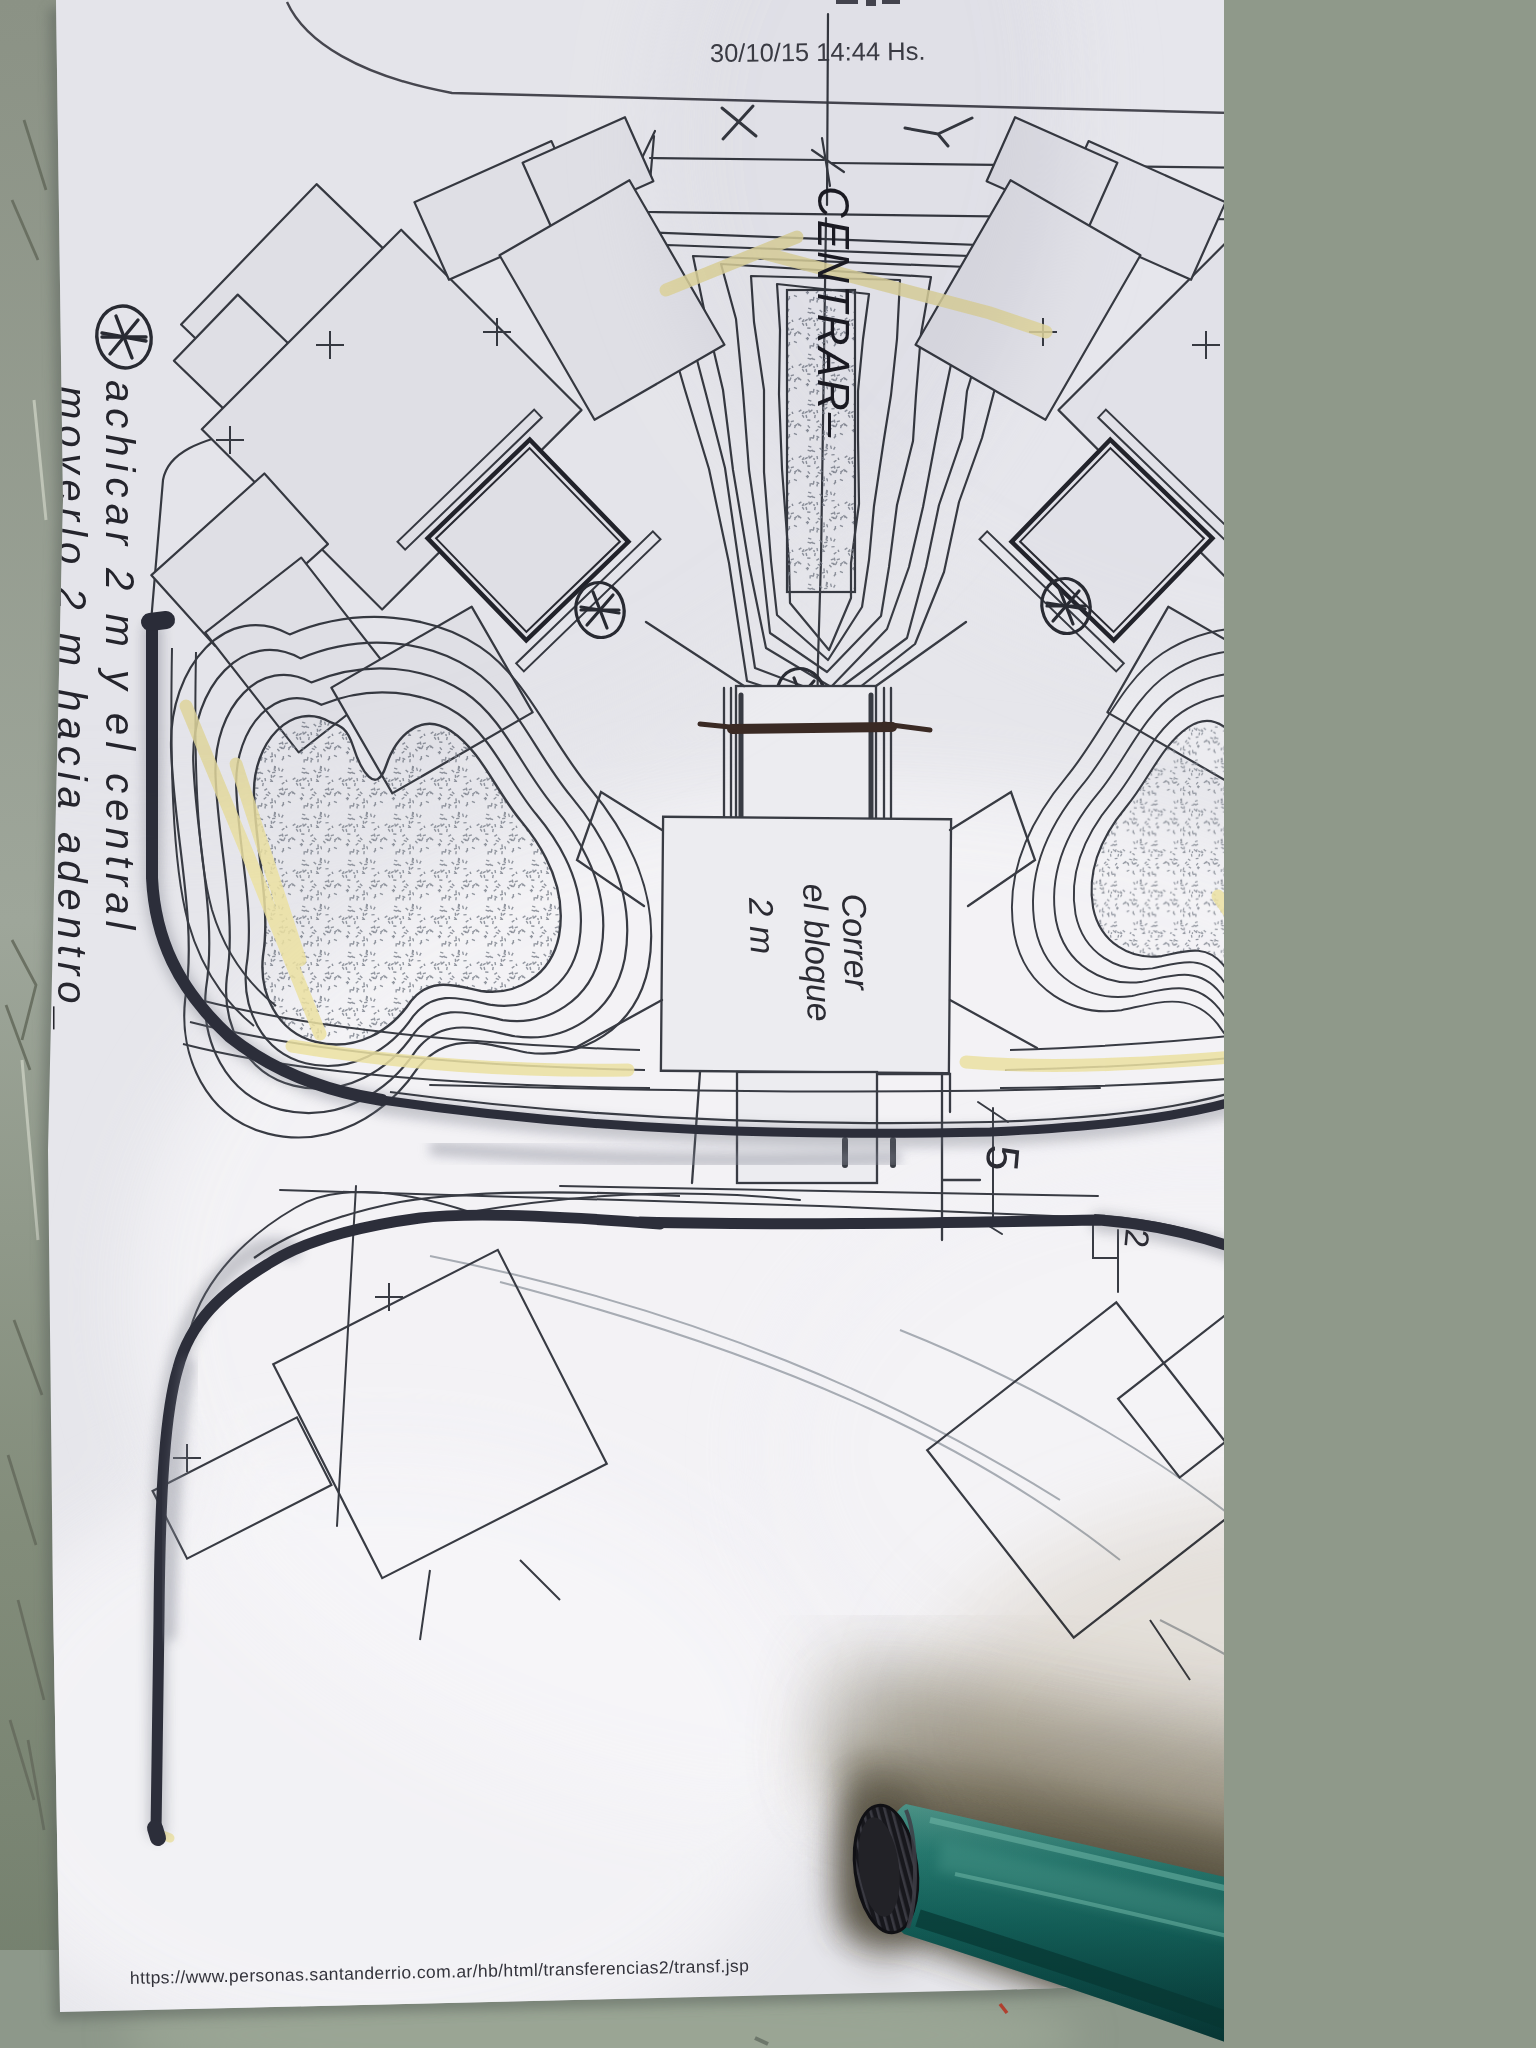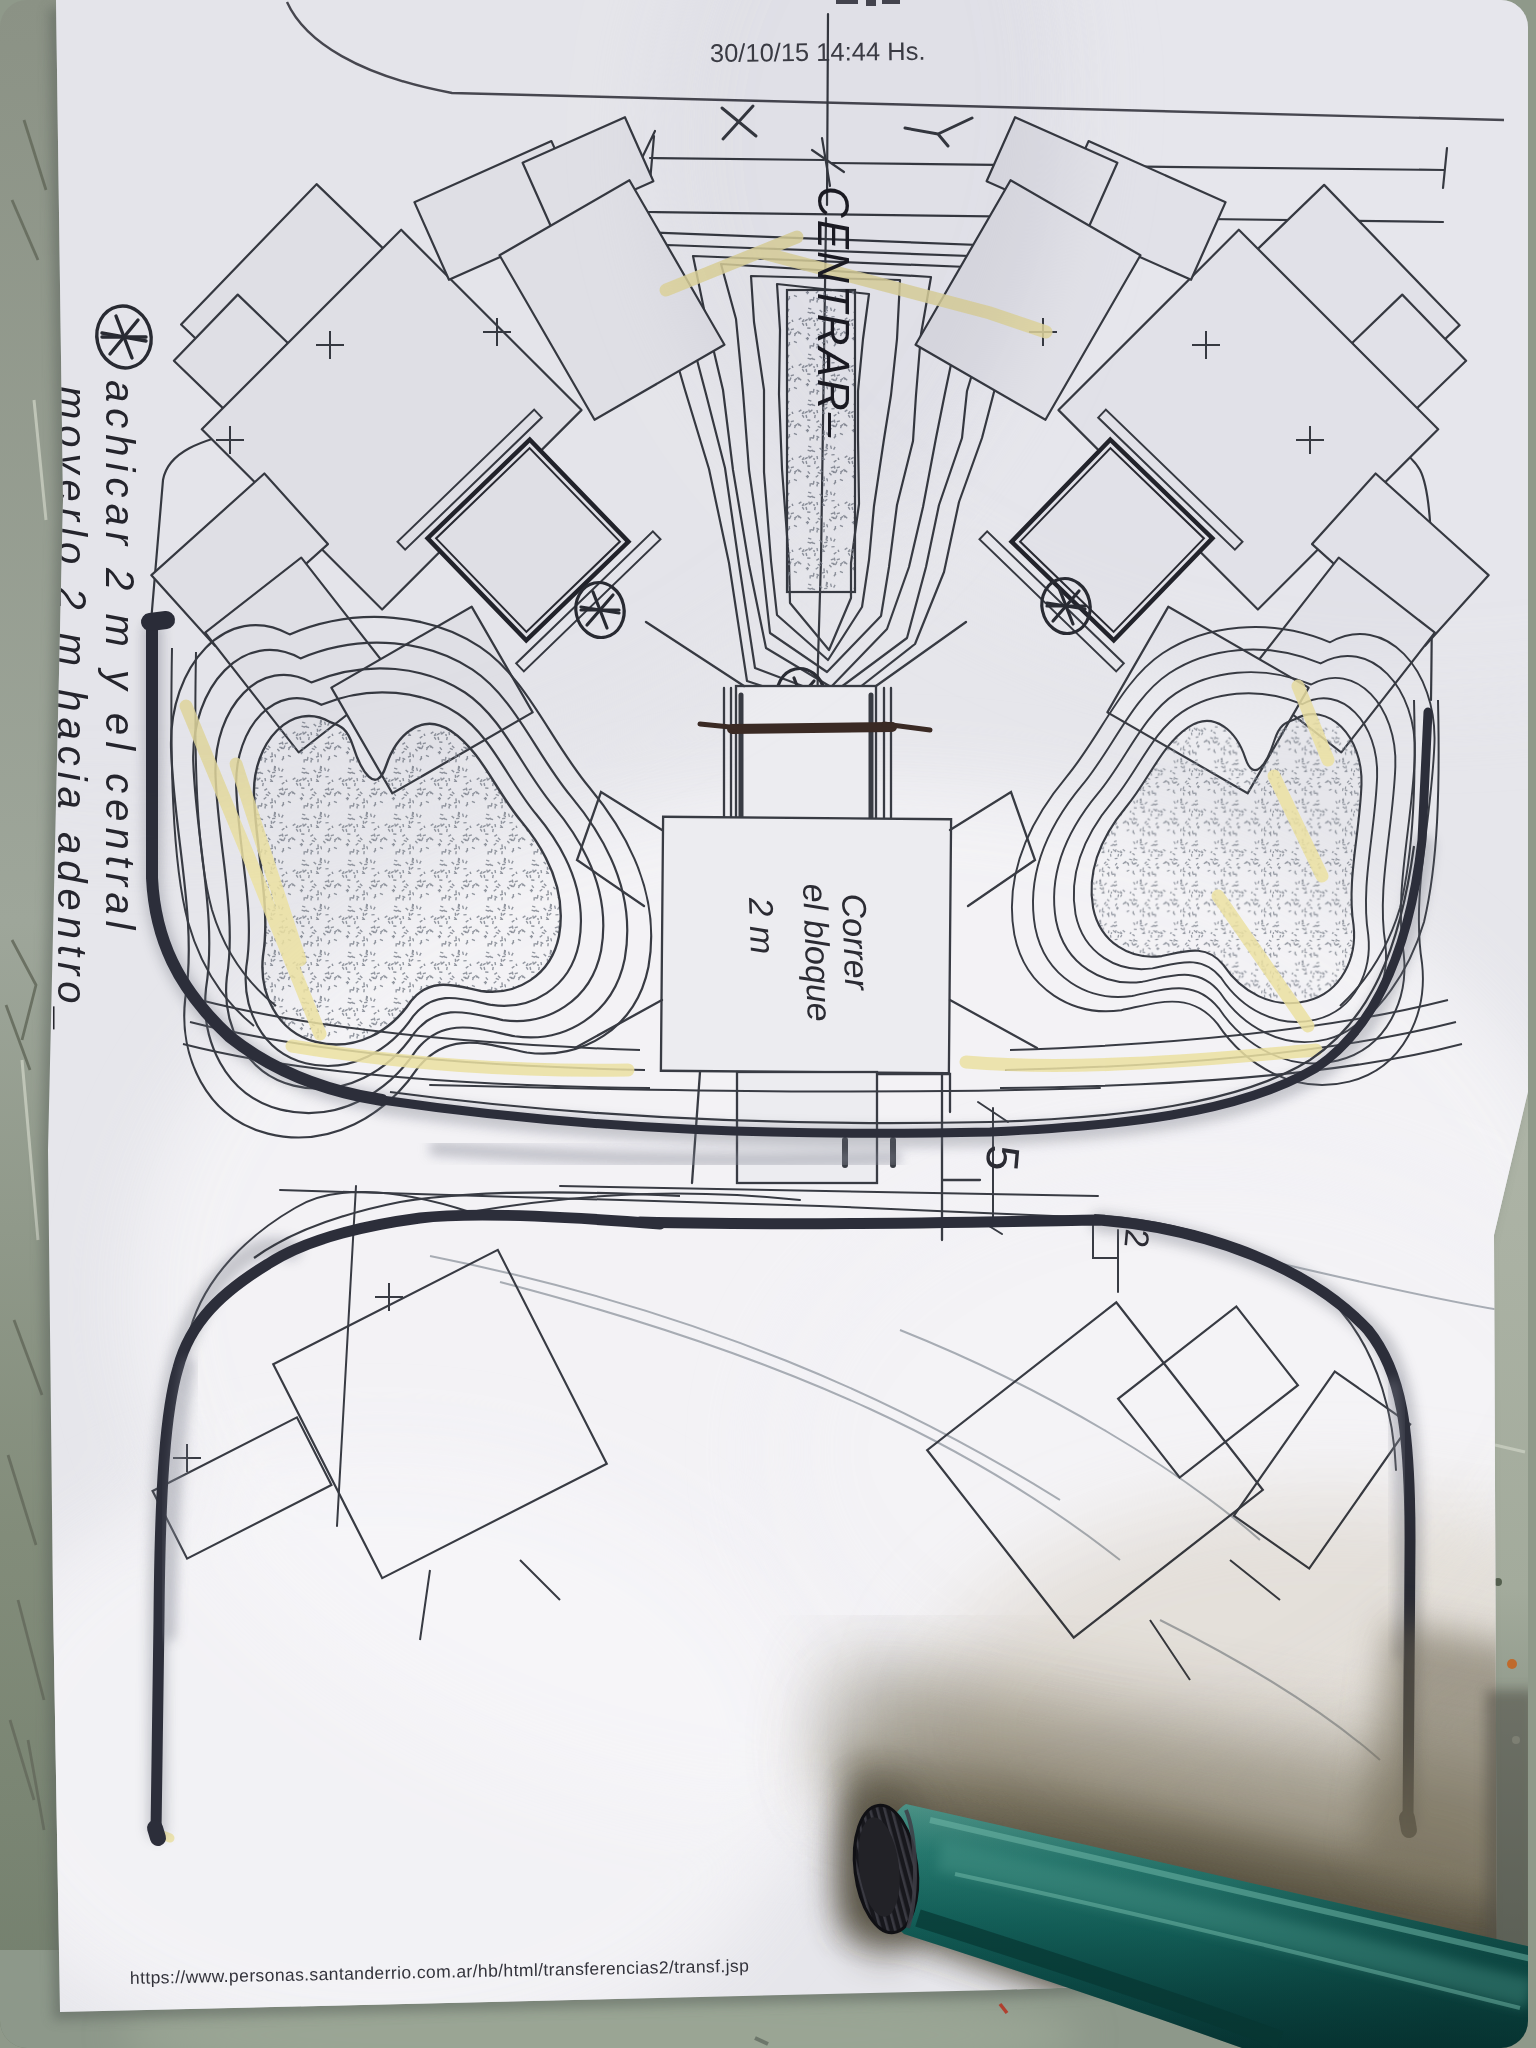--- a/index.html
+++ b/index.html
@@ -1,15 +1,15 @@
 <!DOCTYPE html>
 <html><head><meta charset="utf-8"><title>plan</title>
 <style>
 html,body{margin:0;padding:0;background:#8f998a;}
-#wrap{width:1528px;height:2048px;overflow:hidden;position:relative;border-radius:27px;}
+#wrap{width:1224px;height:2048px;overflow:hidden;position:relative;}
 </style></head>
 <body>
 <div id="wrap">
 <svg width="1536" height="2048" viewBox="0 0 1536 2048" font-family="Liberation Sans, sans-serif">
 <defs>
 <clipPath id="paperClip">
           <path d="M56,0 L63,500 L48,1150 L53,1600 L60,2012 L1000,1990 L1497,1972 L1494,1235 L1536,1058 L1536,0 Z"></path>
         </clipPath>
 <filter id="b2" x="-30%" y="-30%" width="160%" height="160%">
           <feGaussianBlur stdDeviation="2"></feGaussianBlur>

